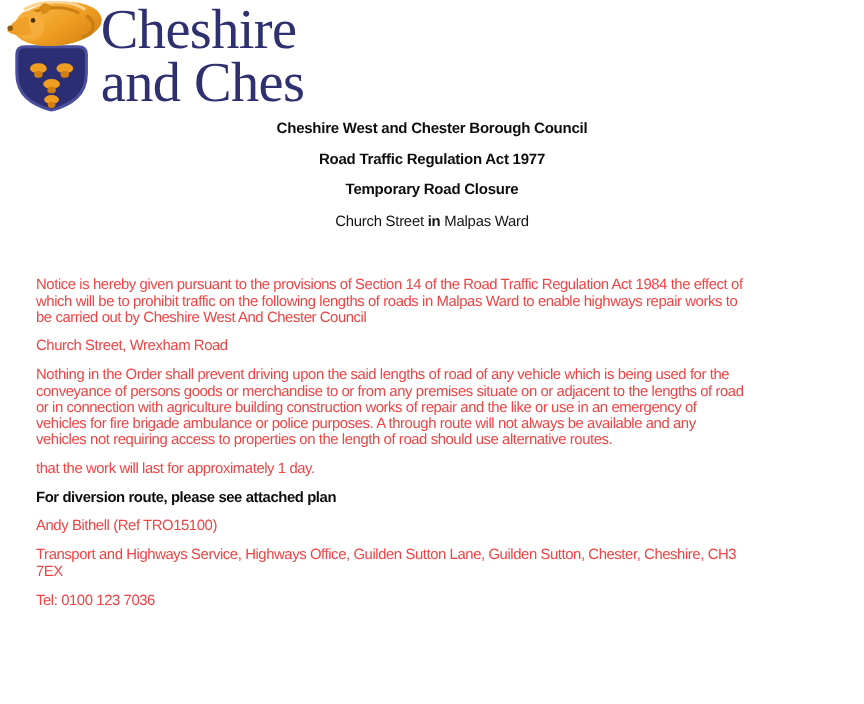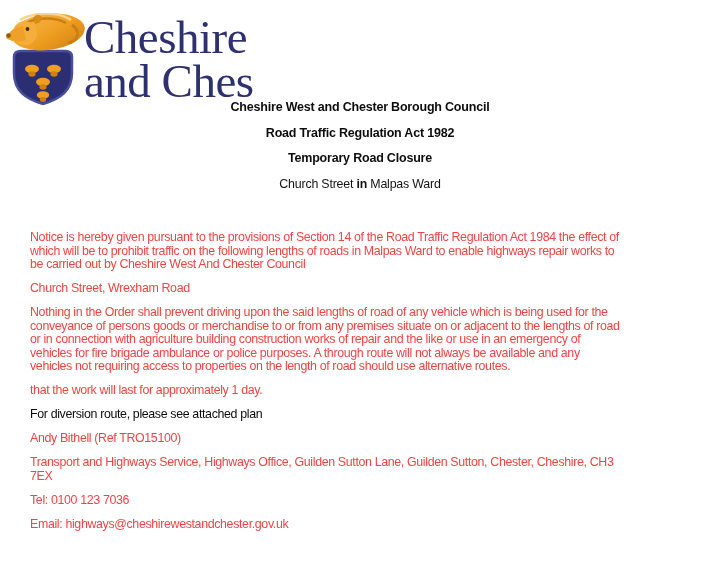--- a/index.html
+++ b/index.html
@@ -5,21 +5,21 @@
   html,body{margin:0;padding:0;background:#ffffff;}
   .page{
     position:relative;
     width:720px;height:587px;
     background:#ffffff;
     overflow:hidden;
     font-family:"Liberation Sans", sans-serif;
     color:#1f1f1f;
   }
   
-  .logo{position:absolute;top:12px;left:452;width:268px;height:96px;}
+  .logo{position:absolute;top:0;left:452;width:268px;height:96px;}
   .crest{position:absolute;top:1px;left:2px;width:84px;height:92px;}
   .logo-text{
     position:absolute;left:84px;top:3px;width:184px;height:92px;
     overflow:hidden;
     font-family:"Liberation Serif", serif;
     font-size:47px;line-height:44px;
     color:#2e3070;letter-spacing:-0.5px;
     white-space:nowrap;
   }
   
@@ -32,21 +32,21 @@
   .hloc{
     text-align:center;margin:0 0 40px 0;
     font-size:12.4px;line-height:13.5px;
     font-weight:normal;color:#141414;letter-spacing:-0.2px;
   }
   .hloc .b{font-weight:bold;}
   
   .body-text{padding:0 20px 0 30px;}
   .para{margin:0 0 10.5px 0;font-size:12.4px;line-height:13.5px;letter-spacing:-0.35px;color:#ef4444;}
   .para .ln{white-space:nowrap;}
-  .para.bold{font-weight:normal;color:#0d0d0d;}
+  .para.bold{font-weight:bold;color:#0d0d0d;}
 </style>
 </head>
 <body>
 
 <div class="page">
 
   <div class="logo">
     <svg class="crest" viewBox="0 0 84 92" aria-hidden="true">
       <defs>
         <linearGradient id="gmane" x1="0" y1="0" x2="1" y2="1">
@@ -91,21 +91,21 @@
     </svg>
     <div class="logo-text">
       <div>Cheshire</div>
       <div>and Ches</div>
     </div>
   </div>
 
   <div class="content">
 
     <div class="hline">Cheshire West and Chester Borough Council</div>
-    <div class="hline">Road Traffic Regulation Act 1982</div>
+    <div class="hline">Road Traffic Regulation Act 1977</div>
     <div class="hline">Temporary Road Closure</div>
     <div class="hloc"><span>Church Street </span><span class="b">in</span><span> Malpas Ward</span></div>
 
     <div class="body-text">
 
       <div class="para">
         <div class="ln">Notice is hereby given pursuant to the provisions of Section 14 of the Road Traffic Regulation Act 1984 the effect of</div>
         <div class="ln">which will be to prohibit traffic on the following lengths of roads in Malpas Ward to enable highways repair works to</div>
         <div class="ln">be carried out by Cheshire West And Chester Council</div>
       </div>
@@ -128,18 +128,17 @@
 
       <div class="para">Andy Bithell (Ref TRO15100)</div>
 
       <div class="para">
         <div class="ln">Transport and Highways Service, Highways Office, Guilden Sutton Lane, Guilden Sutton, Chester, Cheshire, CH3</div>
         <div class="ln">7EX</div>
       </div>
 
       <div class="para">Tel: 0100 123 7036</div>
 
-      <div class="para">Email: highways@cheshirewestandchester.gov.uk</div>
 
 
     </div>
   </div>
 </div>
 
 </body></html>

